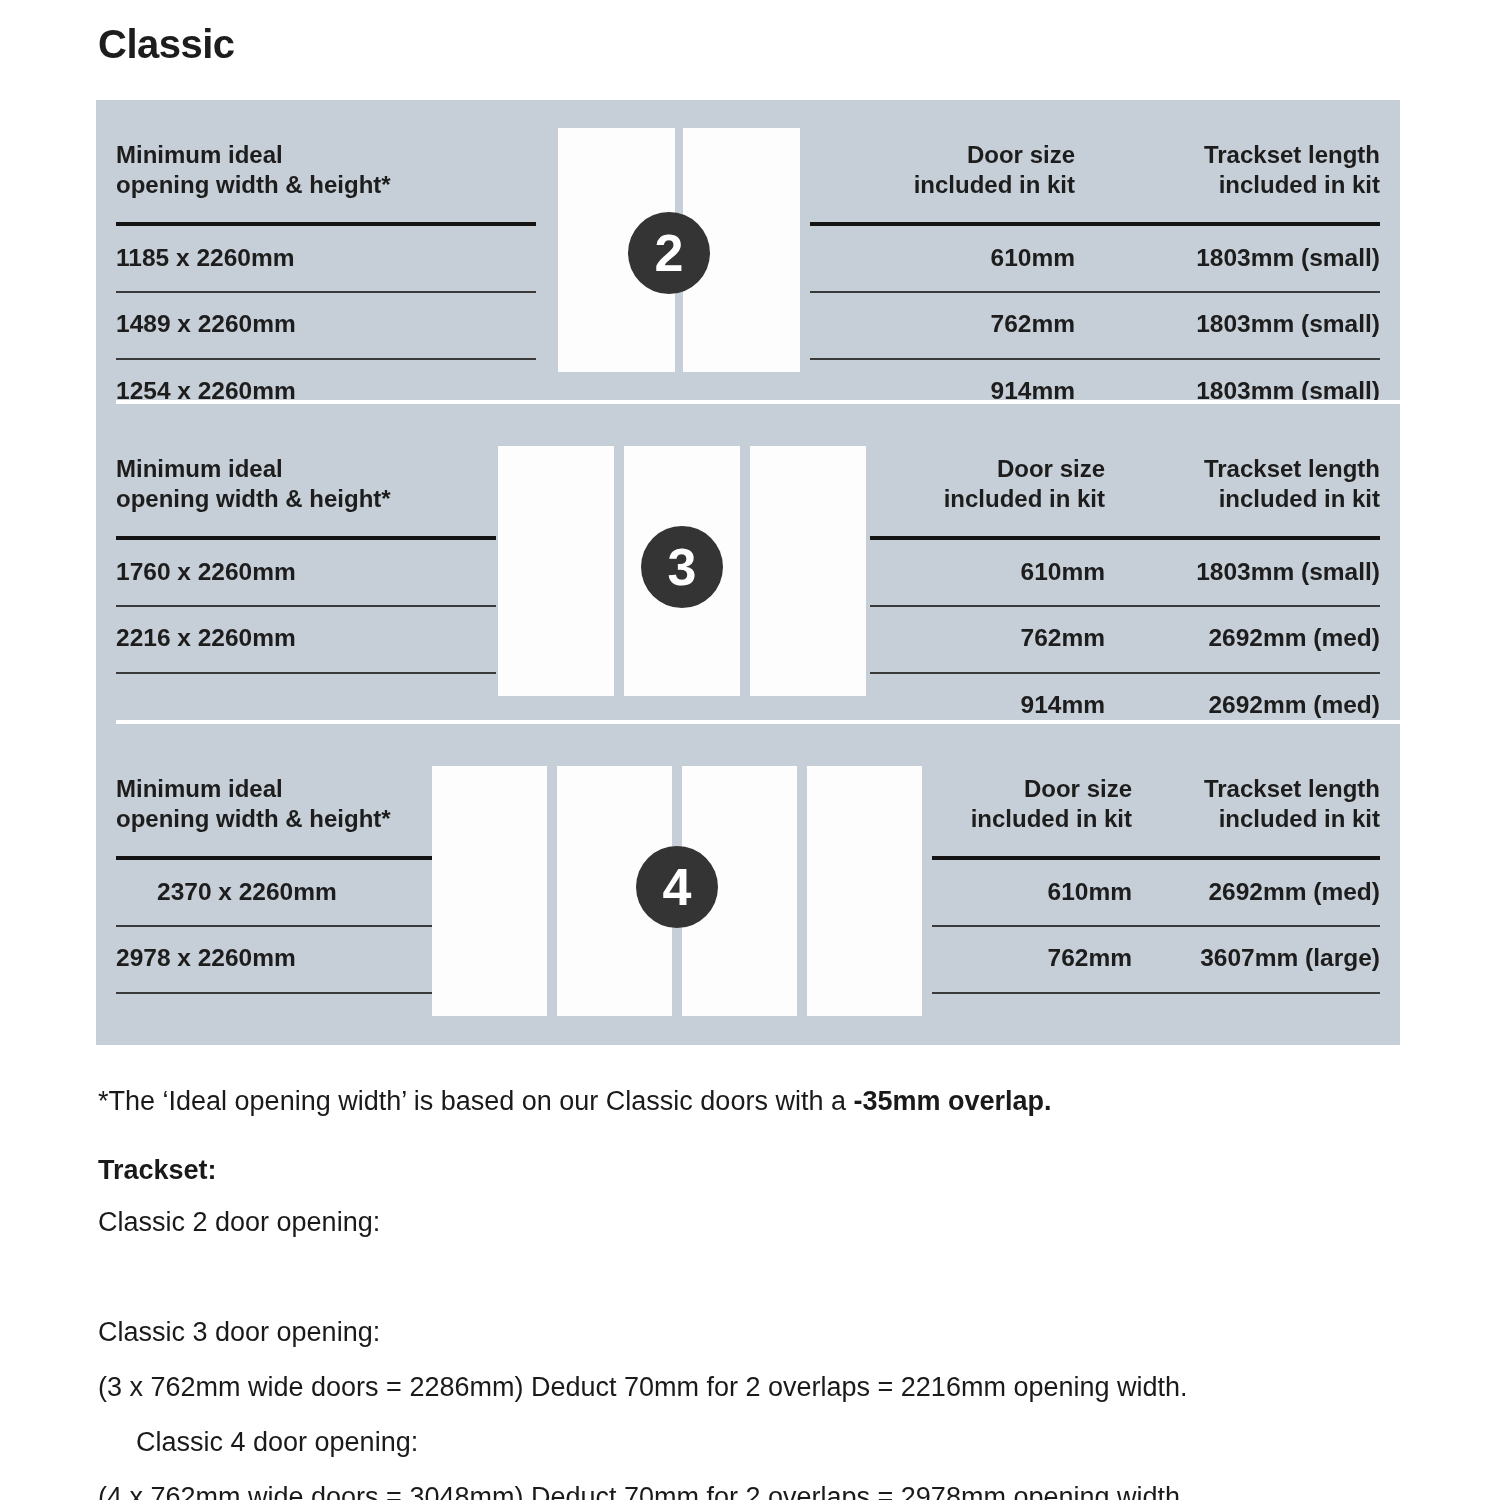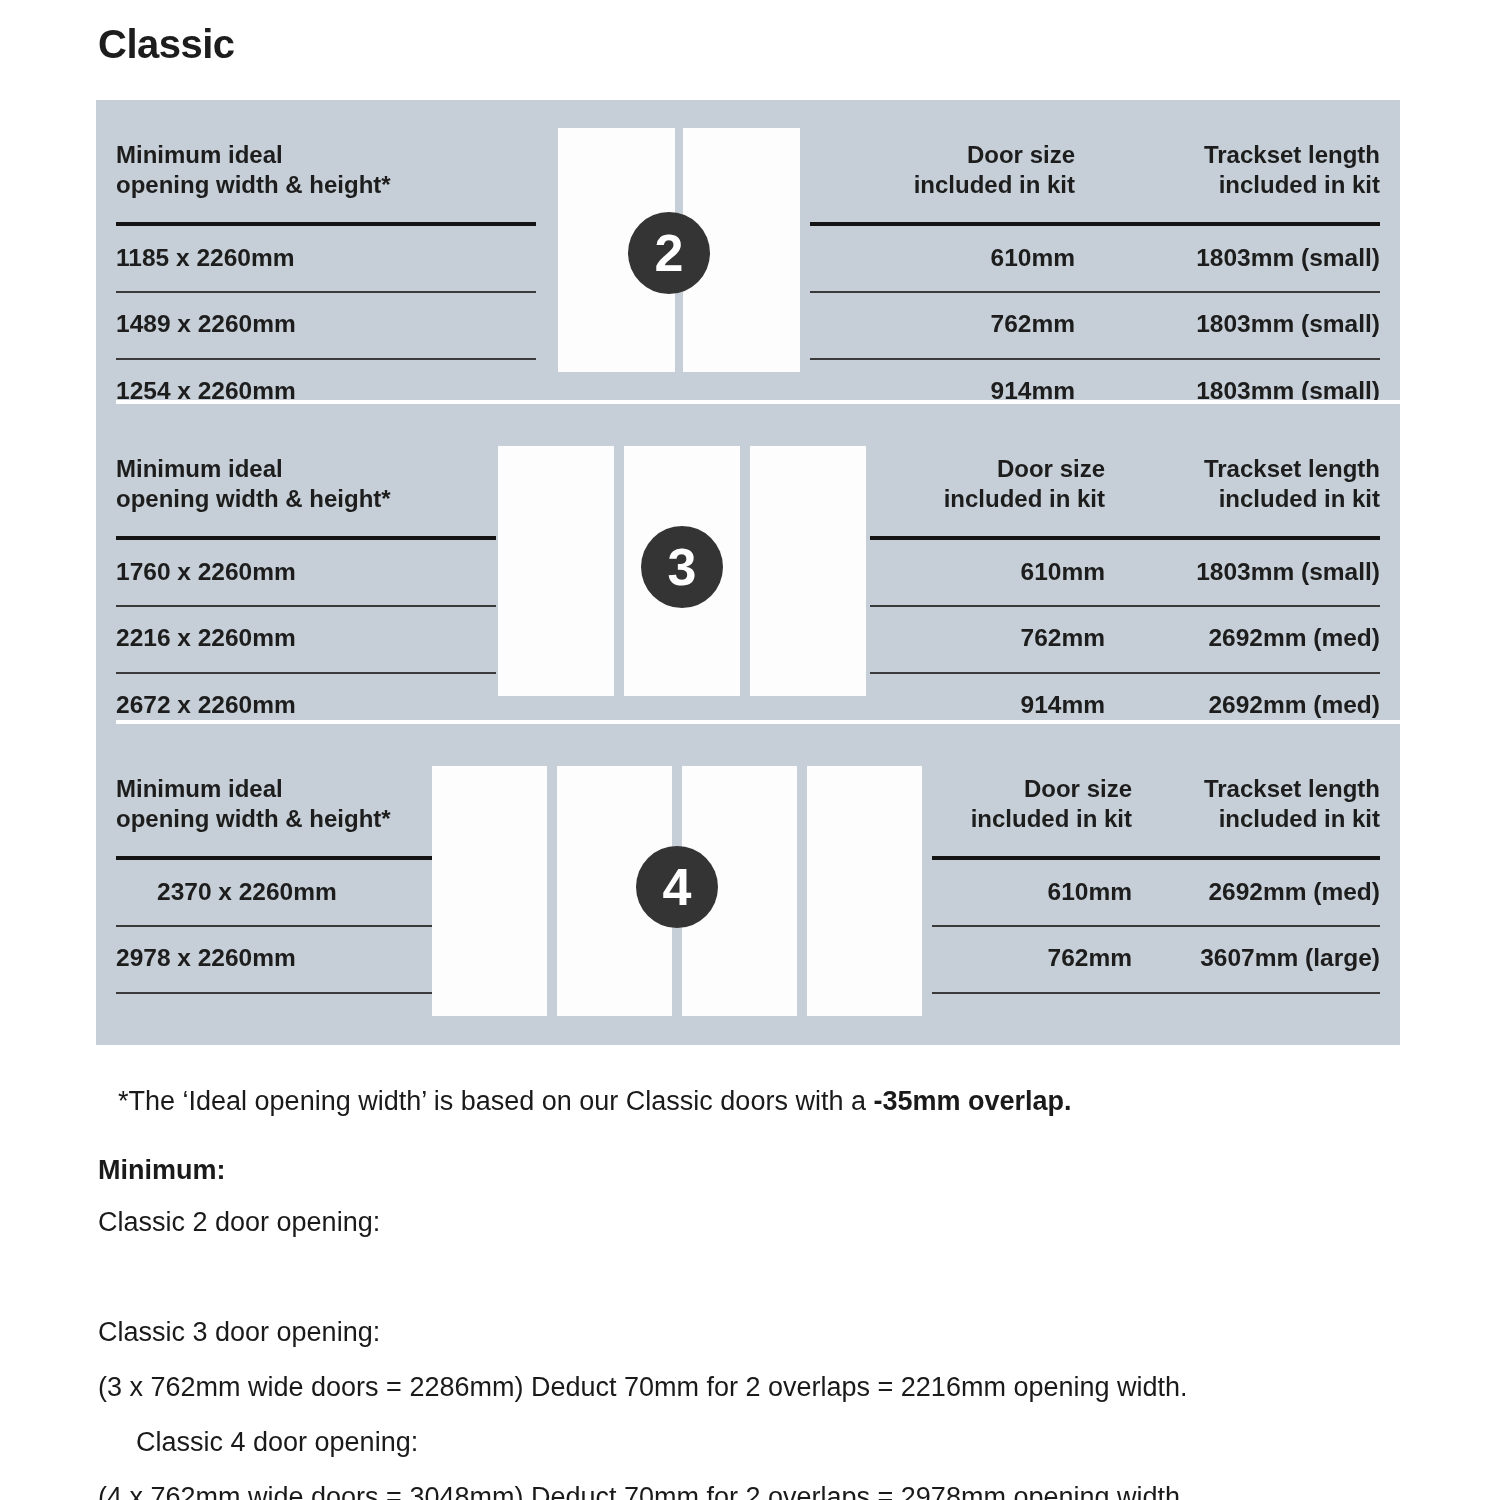--- a/index.html
+++ b/index.html
@@ -74,21 +74,21 @@
     display:flex;
     align-items:center;
     justify-content:center;
     font-weight:700;
     line-height:1;
   }
 
   
   .footnote {
     position:absolute; left:98px; top:1085px;
-    font-size:27px; color:#1a1a1a; line-height:1.2;margin-left:20px;
+    font-size:27px; color:#1a1a1a; line-height:1.2;
   }
   .footnote b { font-weight:700; }
 
   .examples-title {
     position:absolute; left:98px; top:1155px;
     font-size:27px; font-weight:700; color:#1a1a1a;
   }
   .ex-line {
     position:absolute; left:98px;
     font-size:27px; color:#1a1a1a; line-height:1.2;
@@ -153,21 +153,20 @@
     <div class="section" style="top:304px; height:316px;">
 
       <div class="col" style="left:20px; top:50px; width:380px;">
         <div class="col-head">Minimum ideal
 opening width &amp; height*</div>
         <div class="rule-thick" style="margin-top:22px;"></div>
         <div class="row-val" style="margin-top:20px;">1760 x 2260mm</div>
         <div class="rule-thin" style="margin-top:21px;"></div>
         <div class="row-val" style="margin-top:19px;">2216 x 2260mm</div>
         <div class="rule-thin" style="margin-top:21px;"></div>
-        <div class="row-val" style="margin-top:19px;">2672 x 2260mm</div>
       </div>
 
       <div class="doors" style="left:402px; top:42px; width:368px; height:250px; gap:10px;">
         <div class="door" style="flex:1;"></div>
         <div class="door" style="flex:1;"></div>
         <div class="door" style="flex:1;"></div>
       </div>
       <div class="badge" style="left:545px; top:122px; width:82px; height:82px; font-size:52px;">3</div>
 
       <div class="col" style="left:774px; top:50px; width:510px;">
@@ -237,21 +236,21 @@
         <div class="rule-thin" style="margin-top:21px;"></div>
       </div>
     </div>
 
   </div>
 
   <div class="footnote">
     <span>*The ‘Ideal opening width’ is based on our Classic doors with a </span><b>-35mm overlap.</b>
   </div>
 
-  <div class="examples-title">Minimum:</div>
+  <div class="examples-title">Trackset:</div>
 
   <div class="ex-line" style="top:1206px;">Classic 2 door opening:</div>
   <div class="ex-line" style="top:1316px;">Classic 3 door opening:</div>
   <div class="ex-line" style="top:1371px;">(3 x 762mm wide doors = 2286mm)  Deduct 70mm for 2 overlaps = 2216mm opening width.</div>
   <div class="ex-line" style="top:1426px;margin-left:38px;">Classic 4 door opening:</div>
   <div class="ex-line" style="top:1481px;">(4 x 762mm wide doors = 3048mm)  Deduct 70mm for 2 overlaps = 2978mm opening width.</div>
 
 </div>
 
 </body></html>

